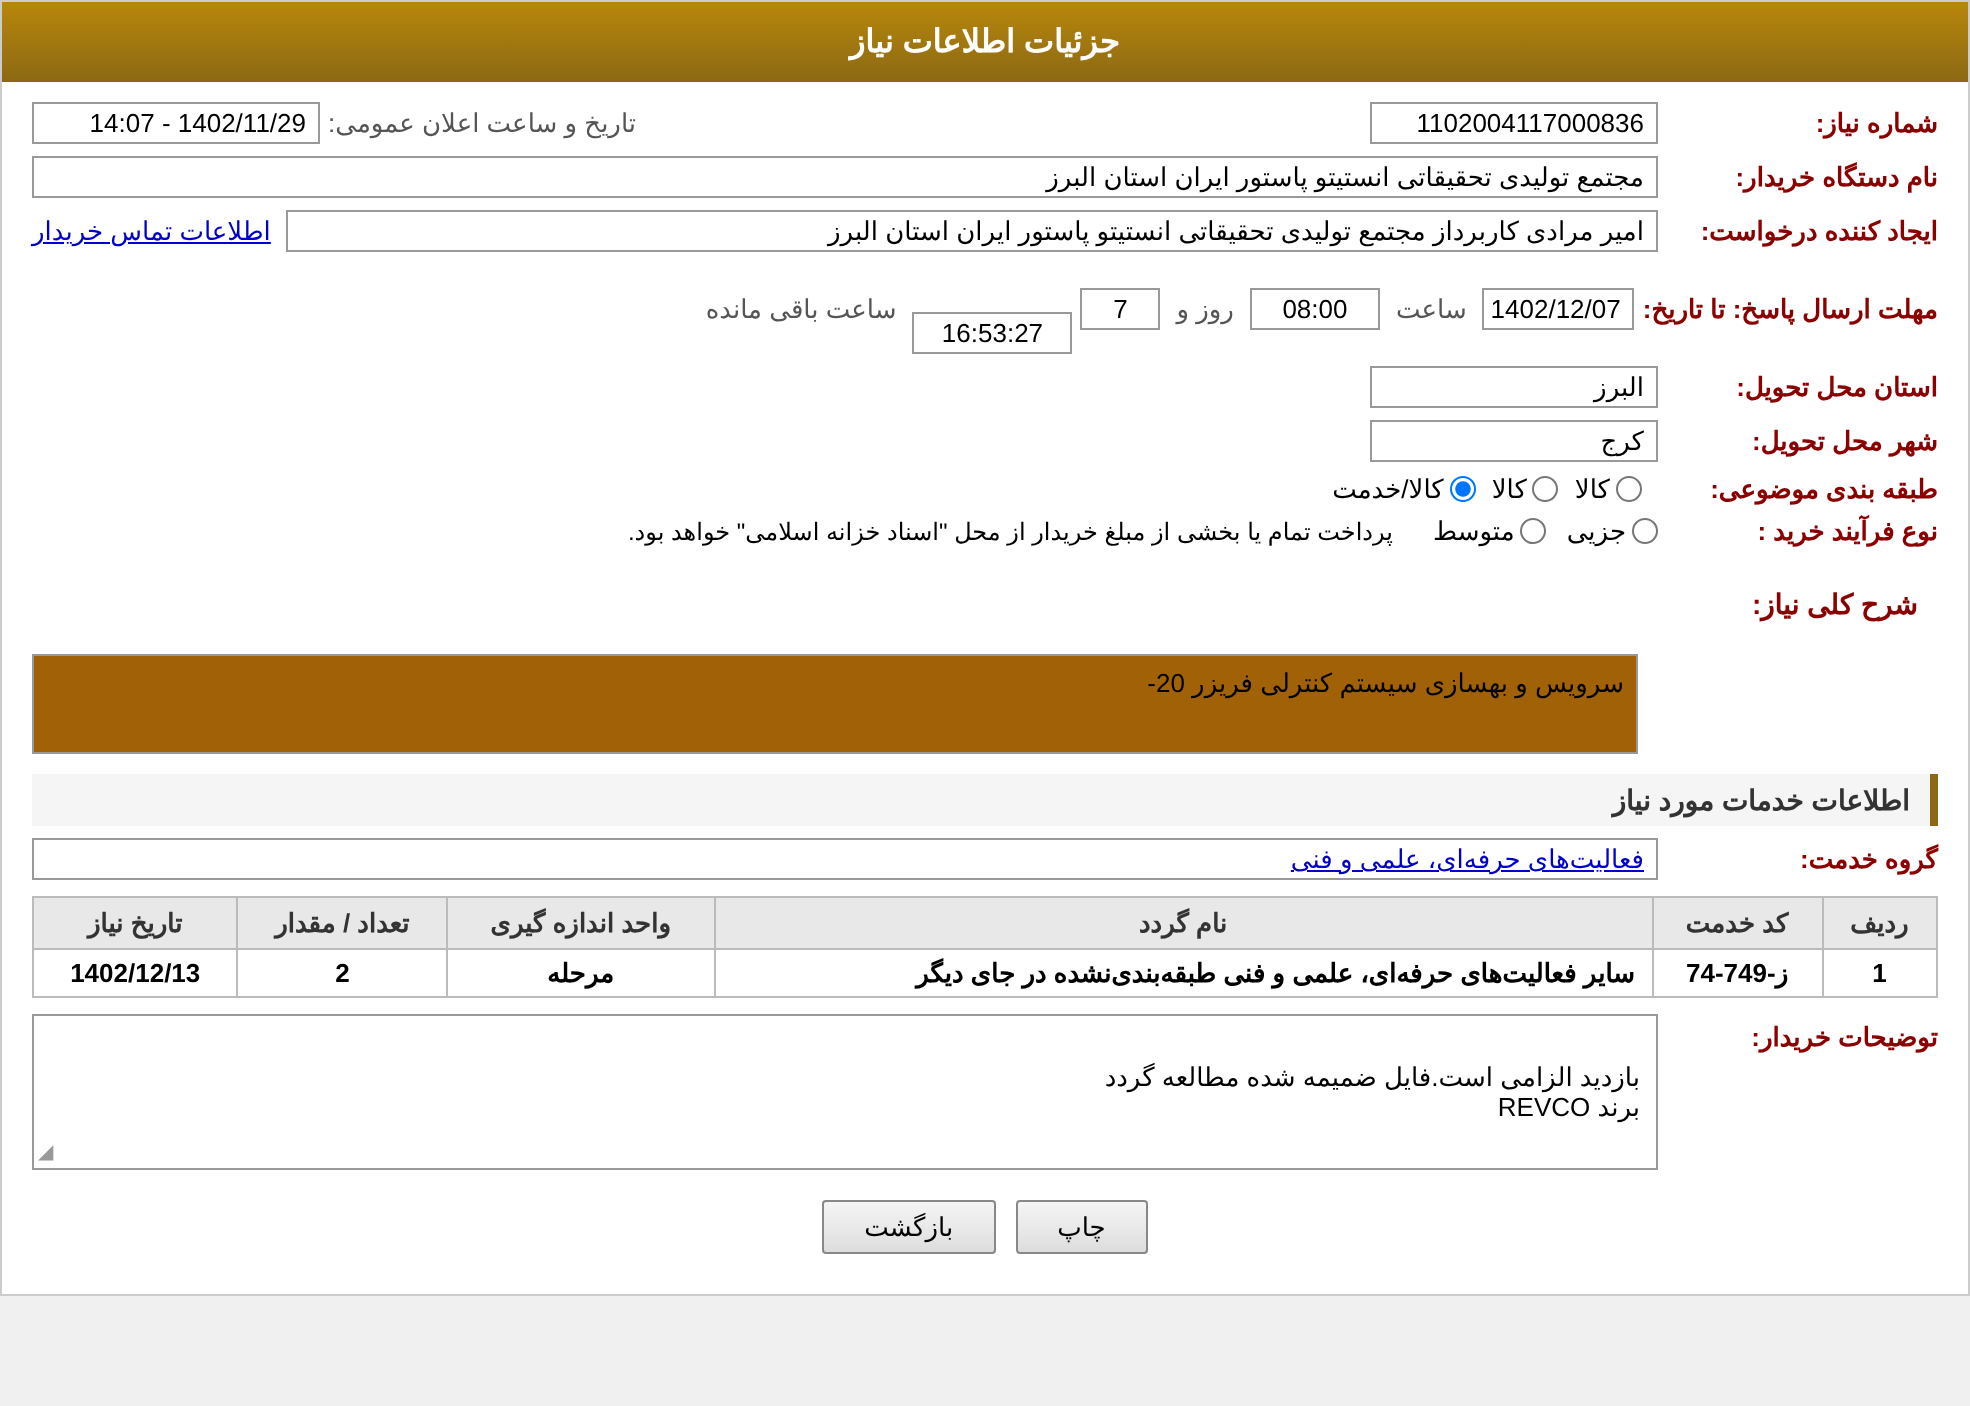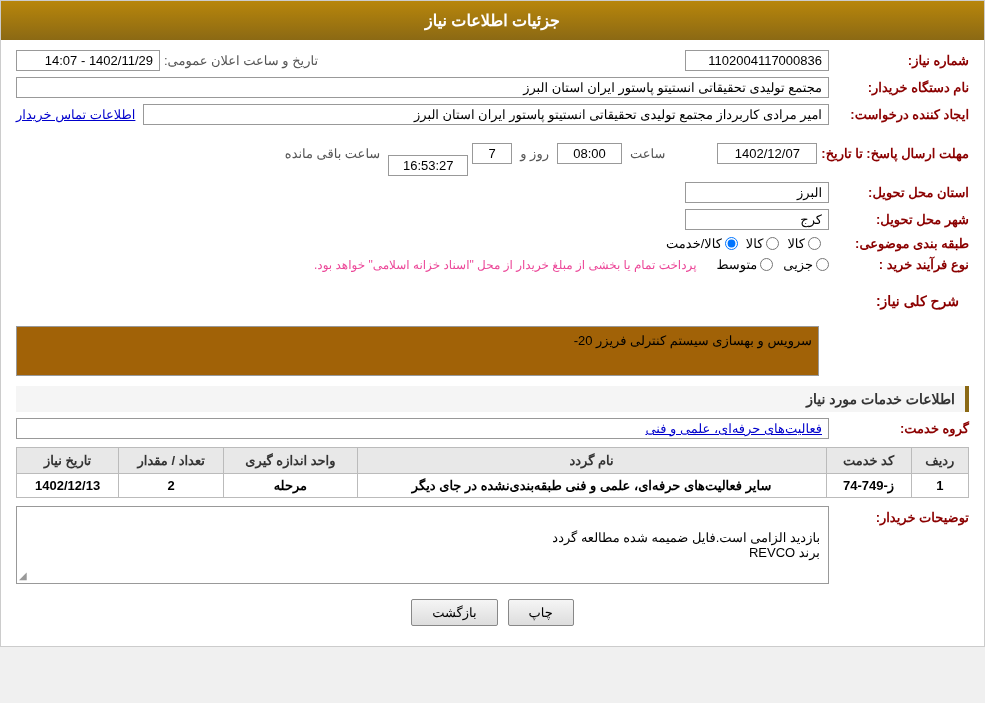--- a/index.html
+++ b/index.html
@@ -235,21 +235,21 @@
     </div>
 
     <div class="info-row">
       <span class="info-label">ایجاد کننده درخواست:</span>
       <div class="info-value" style="flex:1;">امیر مرادی کاربرداز مجتمع تولیدی تحقیقاتی انستیتو پاستور ایران استان البرز</div>
       <span class="link-blue" style="margin-right:8px; white-space:nowrap;">اطلاعات تماس خریدار</span>
     </div>
 
     <div class="date-row">
       <span class="date-label">مهلت ارسال پاسخ: تا تاریخ:</span>
-      <div class="date-box" style="width:100px;margin-left:44px;">1402/12/07</div>
+      <div class="date-box" style="width:76px;">1402/12/07</div>
       <span class="inline-label">ساعت</span>
       <div class="date-box" style="width:65px;">08:00</div>
       <span class="inline-label">روز و</span>
       <div class="date-box" style="width:40px;">7</div>
       <div class="date-box" style="width:80px;margin-top:24px;">16:53:27</div>
       <span class="inline-label">ساعت باقی مانده</span>
     </div>
 
     <div class="info-row">
       <span class="info-label">استان محل تحویل:</span>
@@ -281,21 +281,21 @@
       <span class="nouf-label">نوع فرآیند خرید :</span>
       <div class="nouf-options">
         <div class="radio-option">
           <input type="radio" name="nowf" style="">
           <span>جزیی</span>
         </div>
         <div class="radio-option">
           <input type="radio" name="nowf" style="">
           <span>متوسط</span>
         </div>
-        <div style="color:#ec4899; font-size:12px; margin-right:10px;">پرداخت تمام یا بخشی از مبلغ خریدار از محل "اسناد خزانه اسلامی" خواهد بود.</div>
+        <div style="color:#000000; font-size:12px; margin-right:10px;">پرداخت تمام یا بخشی از مبلغ خریدار از محل "اسناد خزانه اسلامی" خواهد بود.</div>
       </div>
     </div>
 
     <div class="info-row">
       <span class="section-title" style="min-width:140px; border-right:none; background:none; color:#8b0000; font-size:14px;">شرح کلی نیاز:</span>
     </div>
     <div style="margin-bottom:8px; position:relative;">
       <div class="watermark-area">
         <div class="sharh-box" style="min-height:50px; width:calc(100% - 150px); margin-right:150px; position:relative; z-index:1;">سرویس و بهسازی سیستم کنترلی فریزر 20-</div>
       </div>
@@ -317,21 +317,21 @@
             <th>نام گردد</th>
             <th>واحد اندازه گیری</th>
             <th>تعداد / مقدار</th>
             <th>تاریخ نیاز</th>
           </tr>
         </thead>
         <tbody>
           <tr>
             <td>1</td>
             <td>ز-749-74</td>
-            <td style="text-align:center;">سایر فعالیت‌های حرفه‌ای، علمی و فنی طبقه‌بندی‌نشده در جای دیگر</td>
+            <td style="text-align:right;">سایر فعالیت‌های حرفه‌ای، علمی و فنی طبقه‌بندی‌نشده در جای دیگر</td>
             <td>مرحله</td>
             <td>2</td>
             <td>1402/12/13</td>
           </tr>
         </tbody>
       </table>
     </div>
 
     <div class="desc-row">
       <span class="desc-label">توضیحات خریدار:</span>

